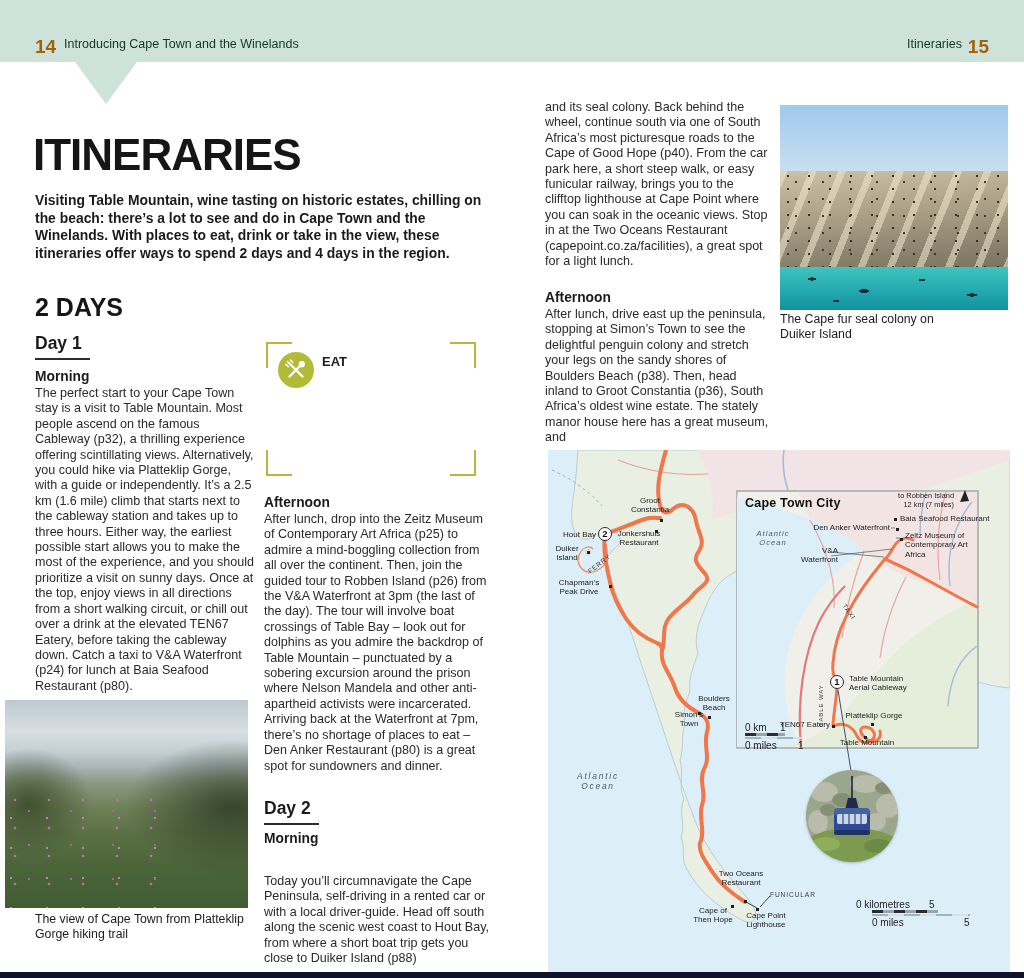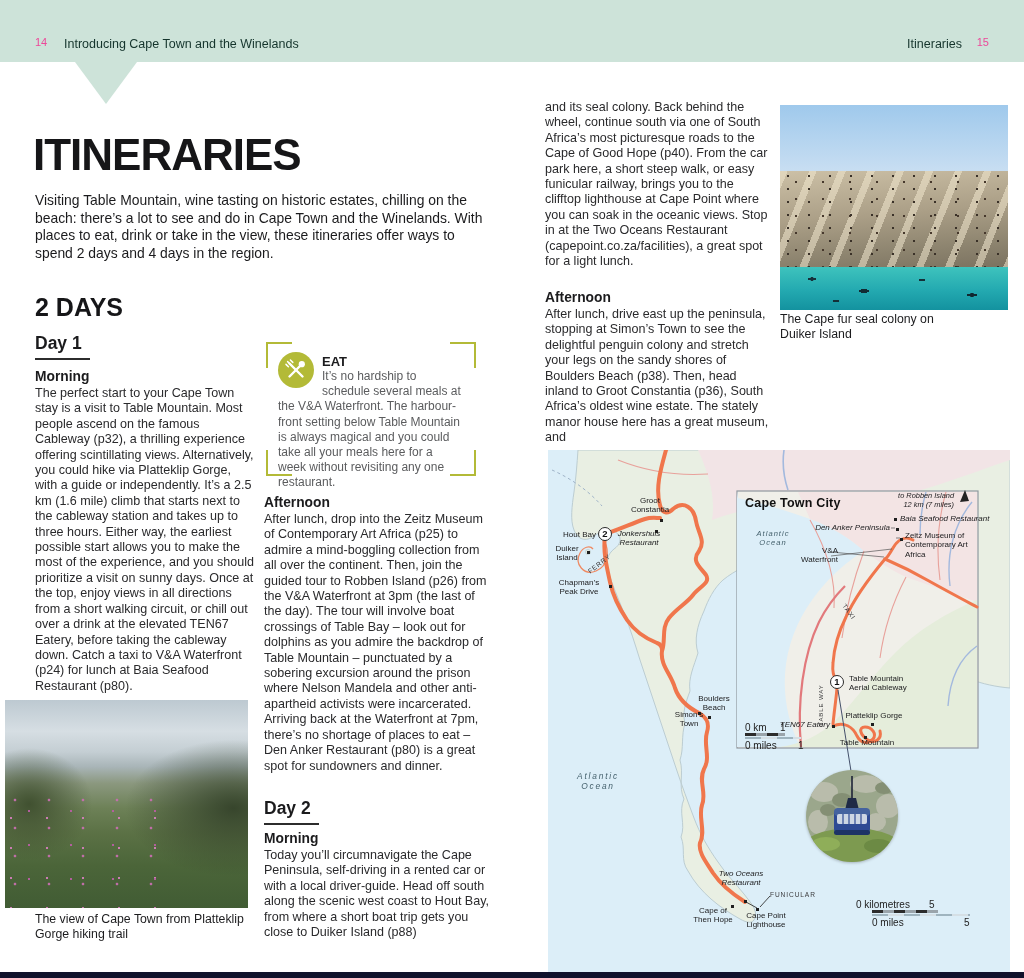--- a/index.html
+++ b/index.html
@@ -4,25 +4,25 @@
 <style>
   *{margin:0;padding:0;box-sizing:border-box}
   html,body{background:#fff}
   #page{position:relative;width:1024px;height:978px;background:#fff;overflow:hidden;
         font-family:"Liberation Sans",sans-serif;color:#2a2a2c}
   .abs{position:absolute}
   
   .band{left:0;top:0;width:1024px;height:62px;background:#cde3d9}
   .band-tri{left:75px;top:62px;width:0;height:0;border-left:31px solid transparent;
             border-right:31px solid transparent;border-top:42px solid #cde3d9}
-  .hnum{font-size:11px;font-weight:normal;color:#ec4899}
+  .hnum{font-size:19px;font-weight:bold;color:#a16207}
   .htitle{font-size:12.5px;color:#14342c;font-weight:500}
   
   .h1{font-size:44px;font-weight:800;letter-spacing:-1px;color:#161618}
-  .intro{font-size:13.9px;line-height:17.7px;font-weight:normal;color:#1b1b1d}
+  .intro{font-size:13.9px;line-height:17.7px;font-weight:bold;color:#1b1b1d}
   .h2{font-size:25px;font-weight:800;color:#161618}
   .h-day{font-size:17.5px;font-weight:bold;color:#1b1b1d;border-bottom:2.5px solid #2c2c2c;
          padding:0 8px 4px 0;display:inline-block}
   .h-part{font-size:13.8px;font-weight:bold;color:#1b1b1d}
   .body{font-size:12.55px;line-height:15.4px;color:#2a2a2c}
   .cap{font-weight:normal;font-size:12.3px;line-height:1.2;color:#1c1c1e}
   
   .eatbox{width:210px;height:134px}
   .ck{position:absolute;width:26px;height:26px;border:0 solid #b3ba37}
   .ck.tl{left:0;top:0;border-left-width:2px;border-top-width:2px}
@@ -60,21 +60,21 @@
       radial-gradient(7px 2.6px at 32px 12px,#16313a 60%,transparent 62%),
       radial-gradient(9px 3px at 84px 24px,#122b33 60%,transparent 62%),
       radial-gradient(5px 2px at 142px 13px,#143038 60%,transparent 62%),
       radial-gradient(8px 2.6px at 192px 28px,#102830 60%,transparent 62%),
       radial-gradient(6px 2.4px at 56px 34px,#133037 60%,transparent 62%),
       linear-gradient(180deg,#3ec3bd 0%,#23a9b0 55%,#13929f 100%);
     background-repeat:no-repeat,no-repeat,no-repeat,no-repeat,no-repeat,repeat}
   
   #map{left:548px;top:450px;width:462px;height:522px}
   .ml{position:absolute;font-size:8px;line-height:1.18;color:#1b1b1d;white-space:pre-line;text-align:center}
-  .ml.it{font-style:italic}
+  .ml.it{}
   .ml.lt{text-align:left}.ml.rt{text-align:right}
   .ml.sm{font-size:6.6px;letter-spacing:.9px;color:#3a3a3c}
   .ml.ocean{font-style:italic;color:#46626e;letter-spacing:1.8px;font-size:8.4px}
   .ml.inset-title{font-size:12.5px;font-weight:bold;letter-spacing:.2px;color:#111}
   .dot{position:absolute;width:3px;height:3px;background:#1f1f1f}
   .mk{position:absolute;width:14px;height:14px;border:1.6px solid #2a2a2a;border-radius:50%;
       background:#fff;font-size:9.5px;font-weight:bold;text-align:center;line-height:11.5px;color:#111}
   .sbar1{position:absolute;height:3px;background:repeating-linear-gradient(90deg,#2c2c2c 0 11px,#9aa4ab 11px 22px)}
   .sbar2{position:absolute;height:2px;background:repeating-linear-gradient(90deg,#9fb4bf 0 16px,#d5dfe5 16px 32px)}
   .stext{position:absolute;font-size:10px;color:#222}
@@ -117,32 +117,31 @@
           <line x1="11.5" y1="11.5" x2="24.5" y2="24.5"></line>
         </g>
         <circle cx="23.8" cy="12.2" r="3.1" fill="#fff"></circle>
         <g stroke="#fff" stroke-width="1.5" stroke-linecap="round">
           <line x1="9.6" y1="9.6" x2="13" y2="13"></line>
           <line x1="12.4" y1="8" x2="14.8" y2="10.4"></line>
           <line x1="8" y1="12.4" x2="10.4" y2="14.8"></line>
         </g>
       </svg>
       <div class="eat-title" style="padding-top:2px">EAT</div>
-      <div class="eat-text">It’s no hardship to schedule several meals at the V&amp;A Waterfront. The harbour-front setting below Table Mountain is always magical and you could take all your meals here for a week without revisiting any one restaurant.</div>
     </div>
   </div>
 
   <div class="abs h-part" style="left:264px;top:495px">Afternoon</div>
   <p class="abs body" style="left:264px;top:512px;width:229px">After lunch, drop into the Zeitz Museum of Contemporary Art Africa (p25) to admire a mind-boggling collection from all over the continent. Then, join the guided tour to Robben Island (p26) from the V&amp;A Waterfront at 3pm (the last of the day). The tour will involve boat crossings of Table Bay – look out for dolphins as you admire the backdrop of Table Mountain – punctuated by a sobering excursion around the prison where Nelson Mandela and other anti-apartheid activists were incarcerated. Arriving back at the Waterfront at 7pm, there’s no shortage of places to eat – Den Anker Restaurant (p80) is a great spot for sundowners and dinner.</p>
 
   <div class="abs" style="left:264px;top:798px">
     <span class="h-day">Day 2</span>
   </div>
   <div class="abs h-part" style="left:264px;top:831px">Morning</div>
-  <p class="abs body" style="left:264px;top:848px;width:229px">Today you’ll circumnavigate the Cape Peninsula, self-driving in a rented car or with a local driver-guide. Head off south along the scenic west coast to Hout Bay, from where a short boat trip gets you close to Duiker Island (p88)</p>
+  <p class="abs body" style="left:264px;top:874px;width:229px">Today you’ll circumnavigate the Cape Peninsula, self-driving in a rented car or with a local driver-guide. Head off south along the scenic west coast to Hout Bay, from where a short boat trip gets you close to Duiker Island (p88)</p>
 
   <div class="abs photo-gorge"></div>
   <p class="abs cap" style="left:35px;top:912px;width:215px">The view of Cape Town from Platteklip Gorge hiking trail</p>
 
   <p class="abs body" style="left:545px;top:100px;width:224px">and its seal colony. Back behind the wheel, continue south via one of South Africa’s most picturesque roads to the Cape of Good Hope (p40). From the car park here, a short steep walk, or easy funicular railway, brings you to the clifftop lighthouse at Cape Point where you can soak in the oceanic views. Stop in at the Two Oceans Restaurant (capepoint.co.za/facilities), a great spot for a light lunch.</p>
   <div class="abs h-part" style="left:545px;top:290px">Afternoon</div>
   <p class="abs body" style="left:545px;top:307px;width:224px">After lunch, drive east up the peninsula, stopping at Simon’s Town to see the delightful penguin colony and stretch your legs on the sandy shores of Boulders Beach (p38). Then, head inland to Groot Constantia (p36), South Africa’s oldest wine estate. The stately manor house here has a great museum, and</p>
 
   <div class="abs photo-seals">
     <div class="seal-sky"></div>
@@ -250,21 +249,21 @@
     <div class="ml" style="left:134px;top:456px;width:62px">Cape of
 Then Hope</div>
     <div class="ml" style="left:190px;top:461px;width:56px">Cape Point
 Lighthouse</div>
 
     
     <div class="ml inset-title lt" style="left:197px;top:46px">Cape Town City</div>
     <div class="ml it rt" style="left:308px;top:42px;width:98px;font-size:7.4px">to Robben Island
 12 km (7 miles)</div>
     <div class="ml it lt" style="left:352px;top:64px">Baia Seafood Restaurant</div>
-    <div class="ml it rt" style="left:256px;top:73px;width:86px">Den Anker Peninsula</div>
+    <div class="ml it rt" style="left:256px;top:73px;width:86px">Den Anker Waterfront</div>
     <div class="ml lt" style="left:357px;top:81px;width:76px">Zeitz Museum of
 Contemporary Art
 Africa</div>
     <div class="ml rt" style="left:236px;top:96px;width:54px">V&amp;A
 Waterfront</div>
     <div class="ml ocean" style="left:196px;top:80px;width:58px;font-size:7.6px;letter-spacing:1px">Atlantic
 Ocean</div>
     <div class="ml sm" style="left:292px;top:158px;transform:rotate(54deg)">TAXI</div>
     <div class="ml lt" style="left:301px;top:224px;width:80px">Table Mountain
 Aerial Cableway</div>

